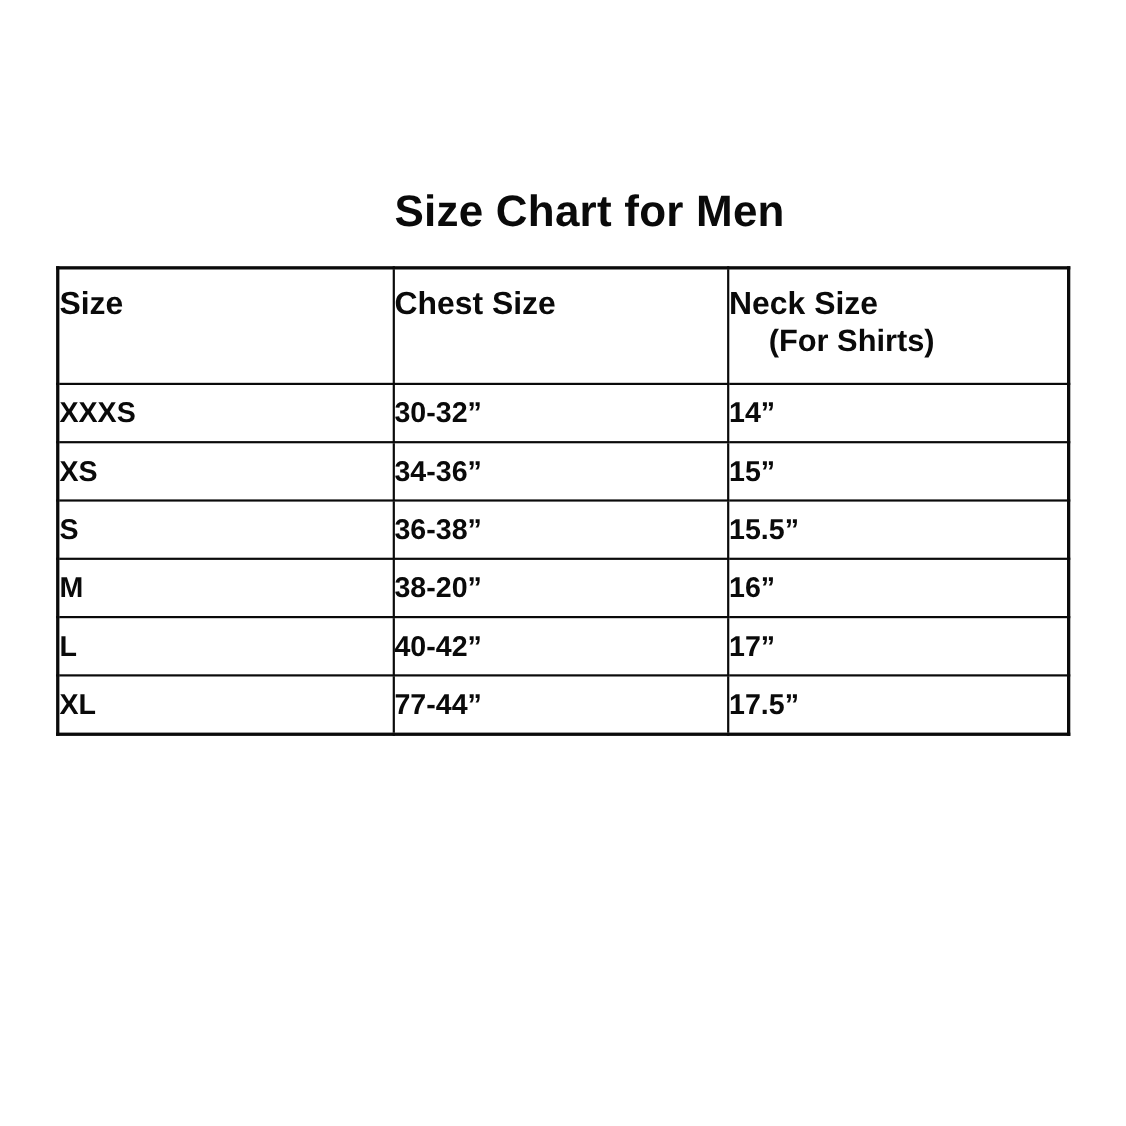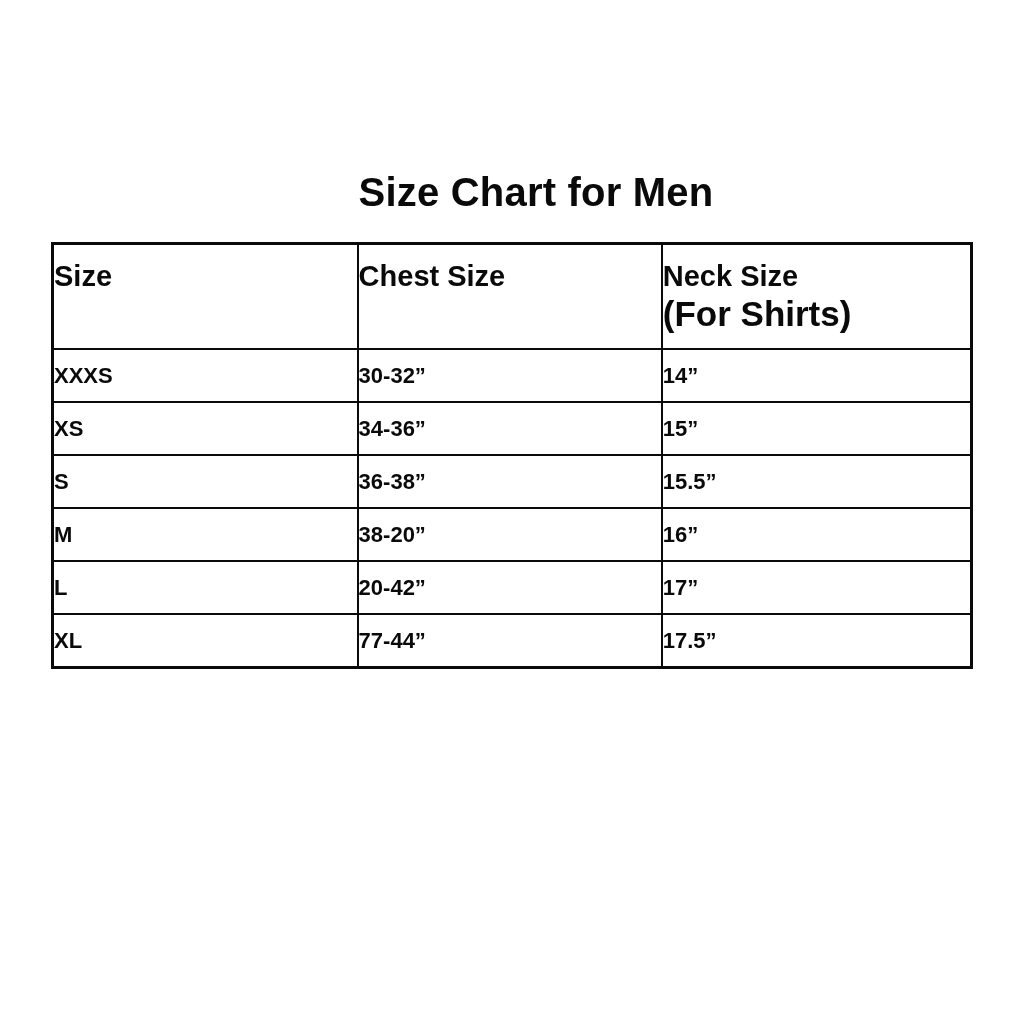--- a/index.html
+++ b/index.html
@@ -50,25 +50,26 @@
   table.size-table th {
     height: 89px;
     vertical-align: top;
     padding-top: 14px;
     font-size: 29px;
     line-height: 1.18;
   }
   table.size-table td {
     height: 51px;
     vertical-align: middle;
-    font-size: 22px;
+    font-size: 26px;
   }
   .hdr-sub {
     display: block;
-    font-size: 35px;
+    font-size: 28px;
+    padding-left: 36px;
   }
 </style>
 </head>
 <body>
 
 <div class="page">
 
   <div class="chart-title">Size Chart for Men</div>
 
   <table class="size-table">
@@ -103,21 +104,21 @@
         <td>36-38”</td>
         <td>15.5”</td>
       </tr>
       <tr>
         <td>M</td>
         <td>38-20”</td>
         <td>16”</td>
       </tr>
       <tr>
         <td>L</td>
-        <td>20-42”</td>
+        <td>40-42”</td>
         <td>17”</td>
       </tr>
       <tr>
         <td>XL</td>
         <td>77-44”</td>
         <td>17.5”</td>
       </tr>
     </tbody>
   </table>
 

